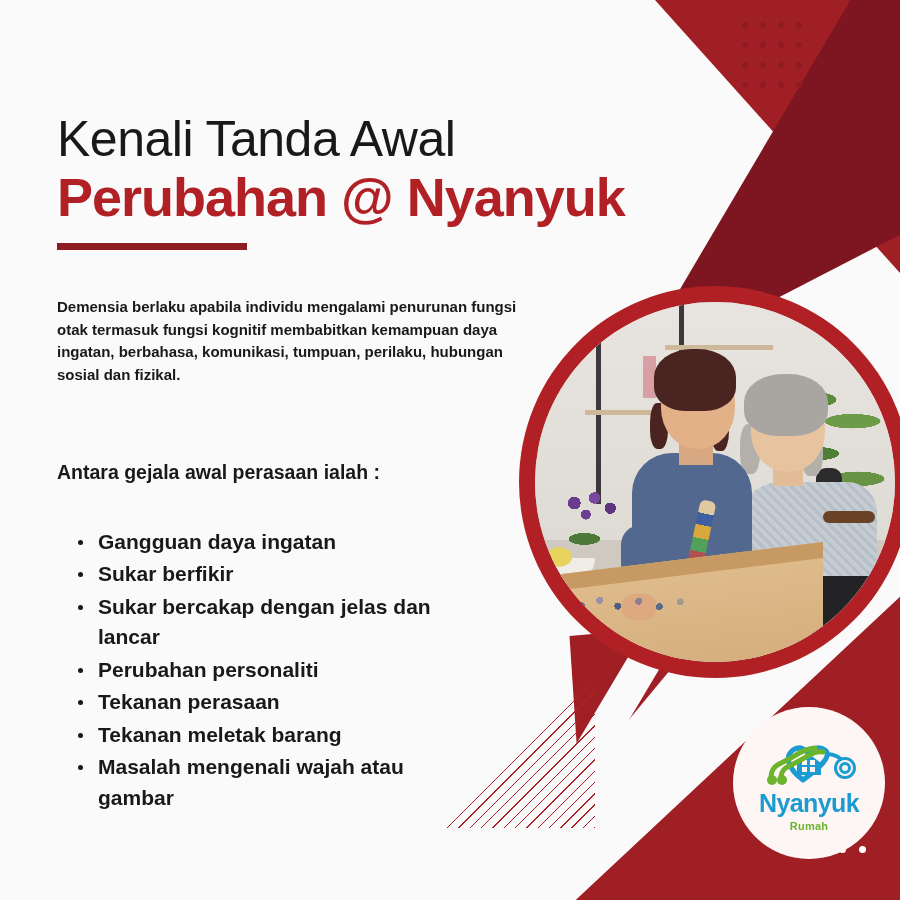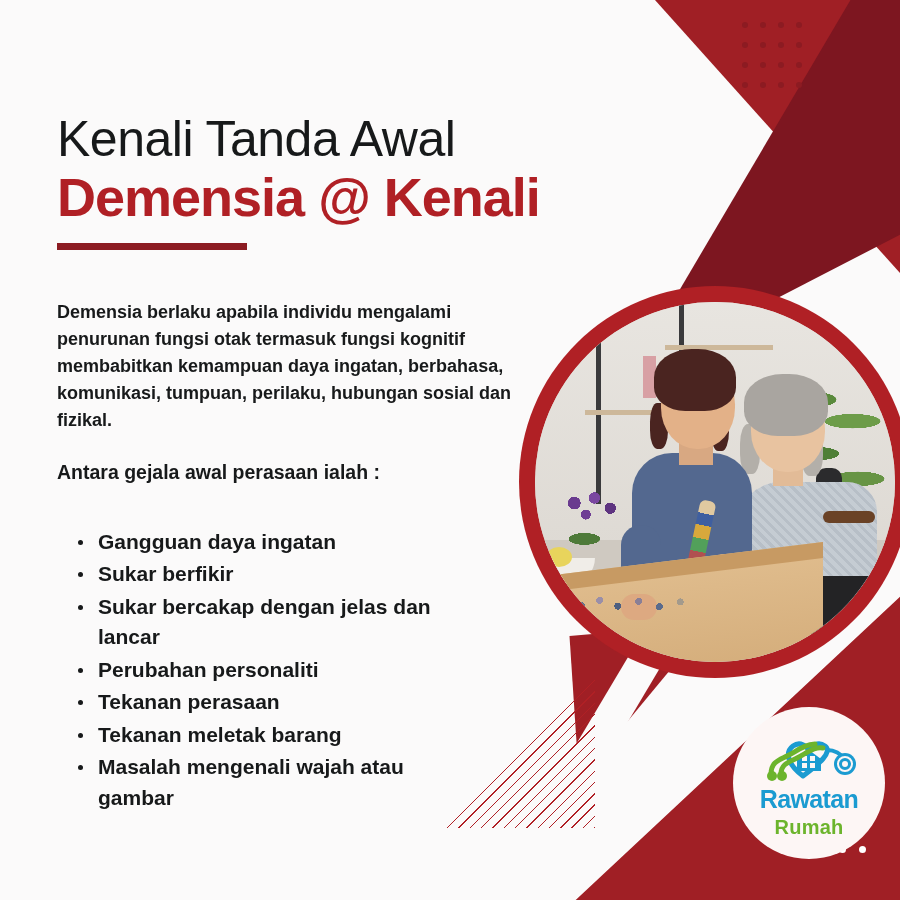--- a/index.html
+++ b/index.html
@@ -114,21 +114,21 @@
     width: 190px;
     height: 7px;
     background: #8c1b22;
   }
 
   
   #intro {
     position: absolute;
     left: 57px; top: 281px;
     width: 470px;
-    font-size: 18px;
+    font-size: 15px;
     font-weight: 700;
     color: #17191a;
     line-height: 1.5;
   }
   #subhead {
     position: absolute;
     left: 57px; top: 438px;
     width: 360px;
     font-size: 19.5px;
     font-weight: 700;
@@ -255,21 +255,21 @@
     flex-direction: column;
     align-items: center;
     justify-content: center;
   }
   #logo-mark { width: 104px; height: 54px; display:block; }
   #logo-word {
     font-size: 25px; font-weight: 700; color: #1b9bd1;
     letter-spacing: -0.6px; line-height: 1; margin-top: 3px;
   }
   #logo-sub {
-    font-size: 20px; font-weight: 700; color: #6cb42c;
+    font-size: 11px; font-weight: 700; color: #6cb42c;
     letter-spacing: 0.2px; line-height: 1; margin-top: 5px;
   }
 </style>
 </head>
 <body>
 
 <div id="poster">
 
   <div class="deco" id="tr-bright"></div>
   <div class="deco" id="tr-dark"></div>
@@ -338,21 +338,21 @@
       <div class="sc" id="wheel-seat"></div>
       <div class="sc" id="sc-table"></div>
       <div class="sc" id="sc-tableedge"></div>
       <div class="sc" id="cg-hand"></div>
       <div class="sc" id="sc-beads"></div>
     </div>
   </div>
 
   <div id="headline-block">
     <div id="title-line1">Kenali Tanda Awal</div>
-    <div id="title-line2">Demensia @ Kenali</div>
+    <div id="title-line2">Perubahan @ Nyanyuk</div>
     <div id="title-rule"></div>
   </div>
 
   <p id="intro">Demensia berlaku apabila individu mengalami penurunan fungsi otak termasuk fungsi kognitif membabitkan kemampuan daya ingatan, berbahasa, komunikasi, tumpuan, perilaku, hubungan sosial dan fizikal.</p>
   <p id="subhead">Antara gejala awal perasaan ialah :</p>
 
   <ul id="symptom-list">
       <li>Gangguan daya ingatan</li>
       <li>Sukar berfikir</li>
       <li>Sukar bercakap dengan jelas dan lancar</li>
@@ -372,17 +372,17 @@
       <rect x="53" y="33" width="5" height="5" fill="#fdf6f5"></rect>
       <path d="M14 44 C14 32, 22 30, 30 26 C40 21, 48 14, 58 14" fill="none" stroke="#6cb42c" stroke-width="5" stroke-linecap="round"></path>
       <path d="M24 44 C24 34, 32 32, 40 28 C50 23, 58 16, 66 18" fill="none" stroke="#6cb42c" stroke-width="5" stroke-linecap="round"></path>
       <circle cx="15" cy="46" r="5" fill="#6cb42c"></circle>
       <circle cx="25" cy="46" r="5" fill="#6cb42c"></circle>
       <path d="M70 20 C78 20, 84 24, 86 28" fill="none" stroke="#1b9bd1" stroke-width="4" stroke-linecap="round"></path>
       <circle cx="88" cy="34" r="11" fill="#1b9bd1"></circle>
       <circle cx="88" cy="34" r="7" fill="none" stroke="#fdf6f5" stroke-width="2"></circle>
       <circle cx="88" cy="34" r="3" fill="#fdf6f5"></circle>
     </svg>
-    <div id="logo-word">Rawatan</div>
+    <div id="logo-word">Nyanyuk</div>
     <div id="logo-sub">Rumah</div>
   </div>
 
 </div>
 
 </body></html>

